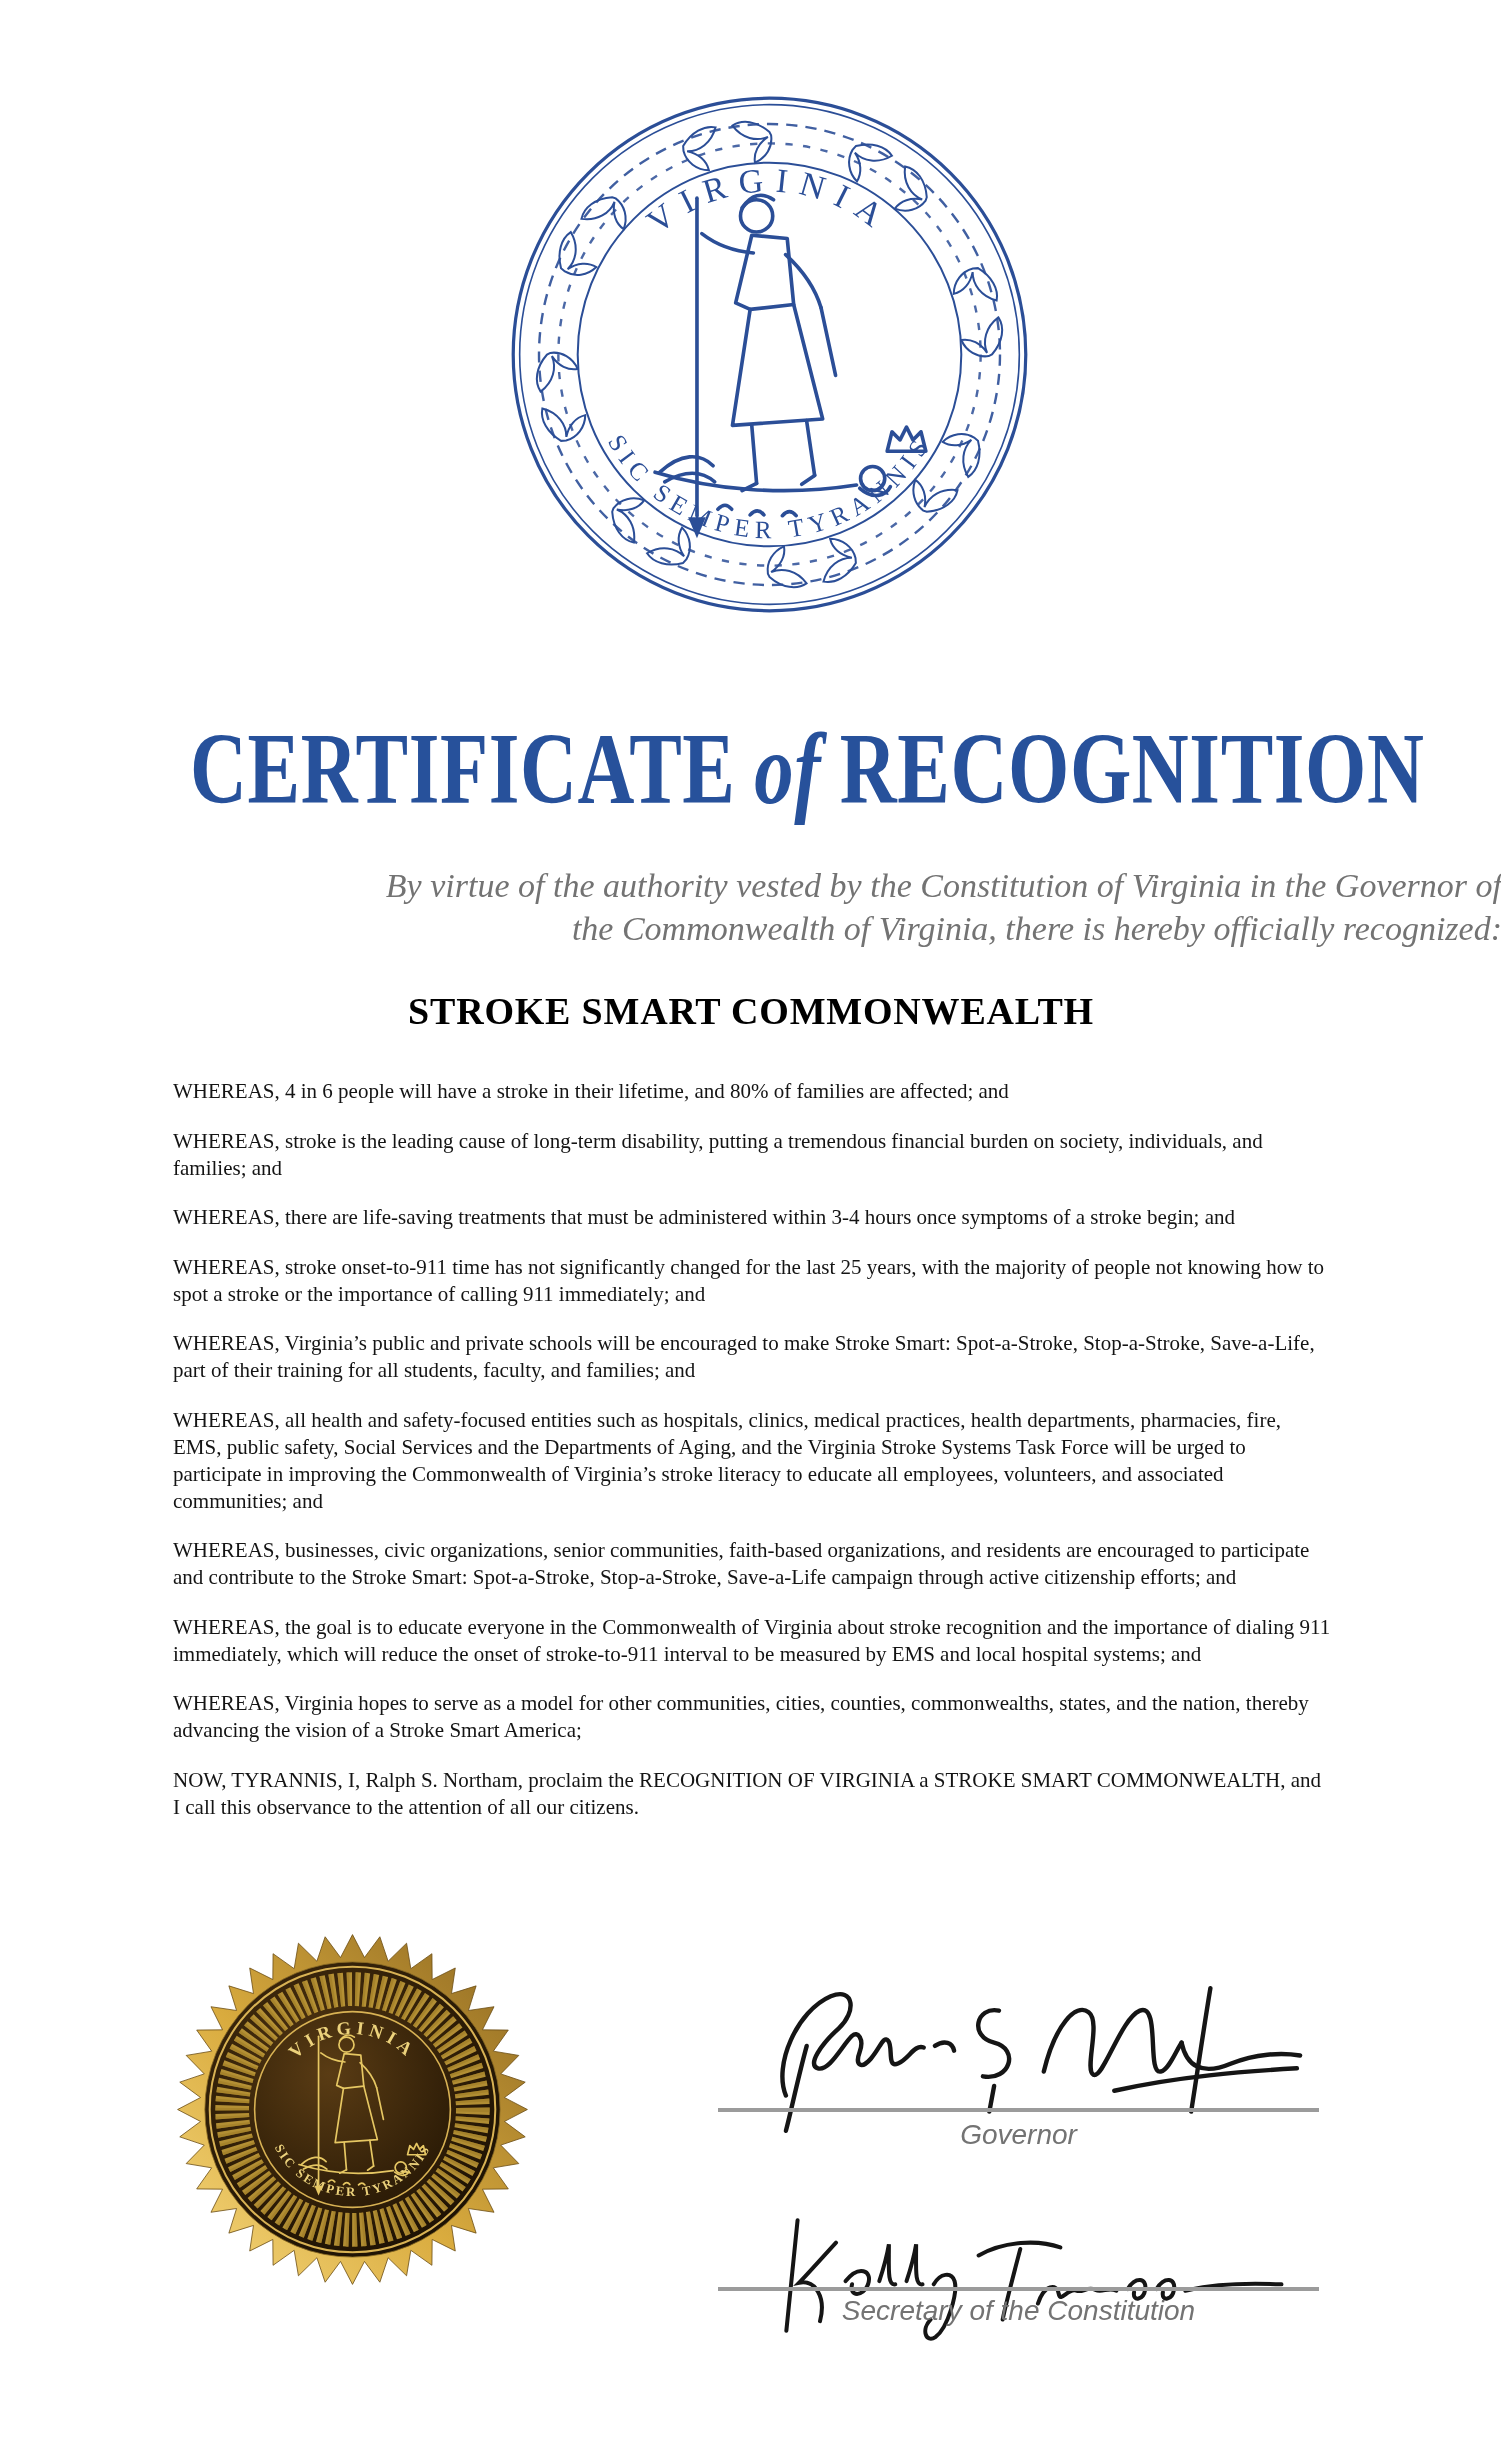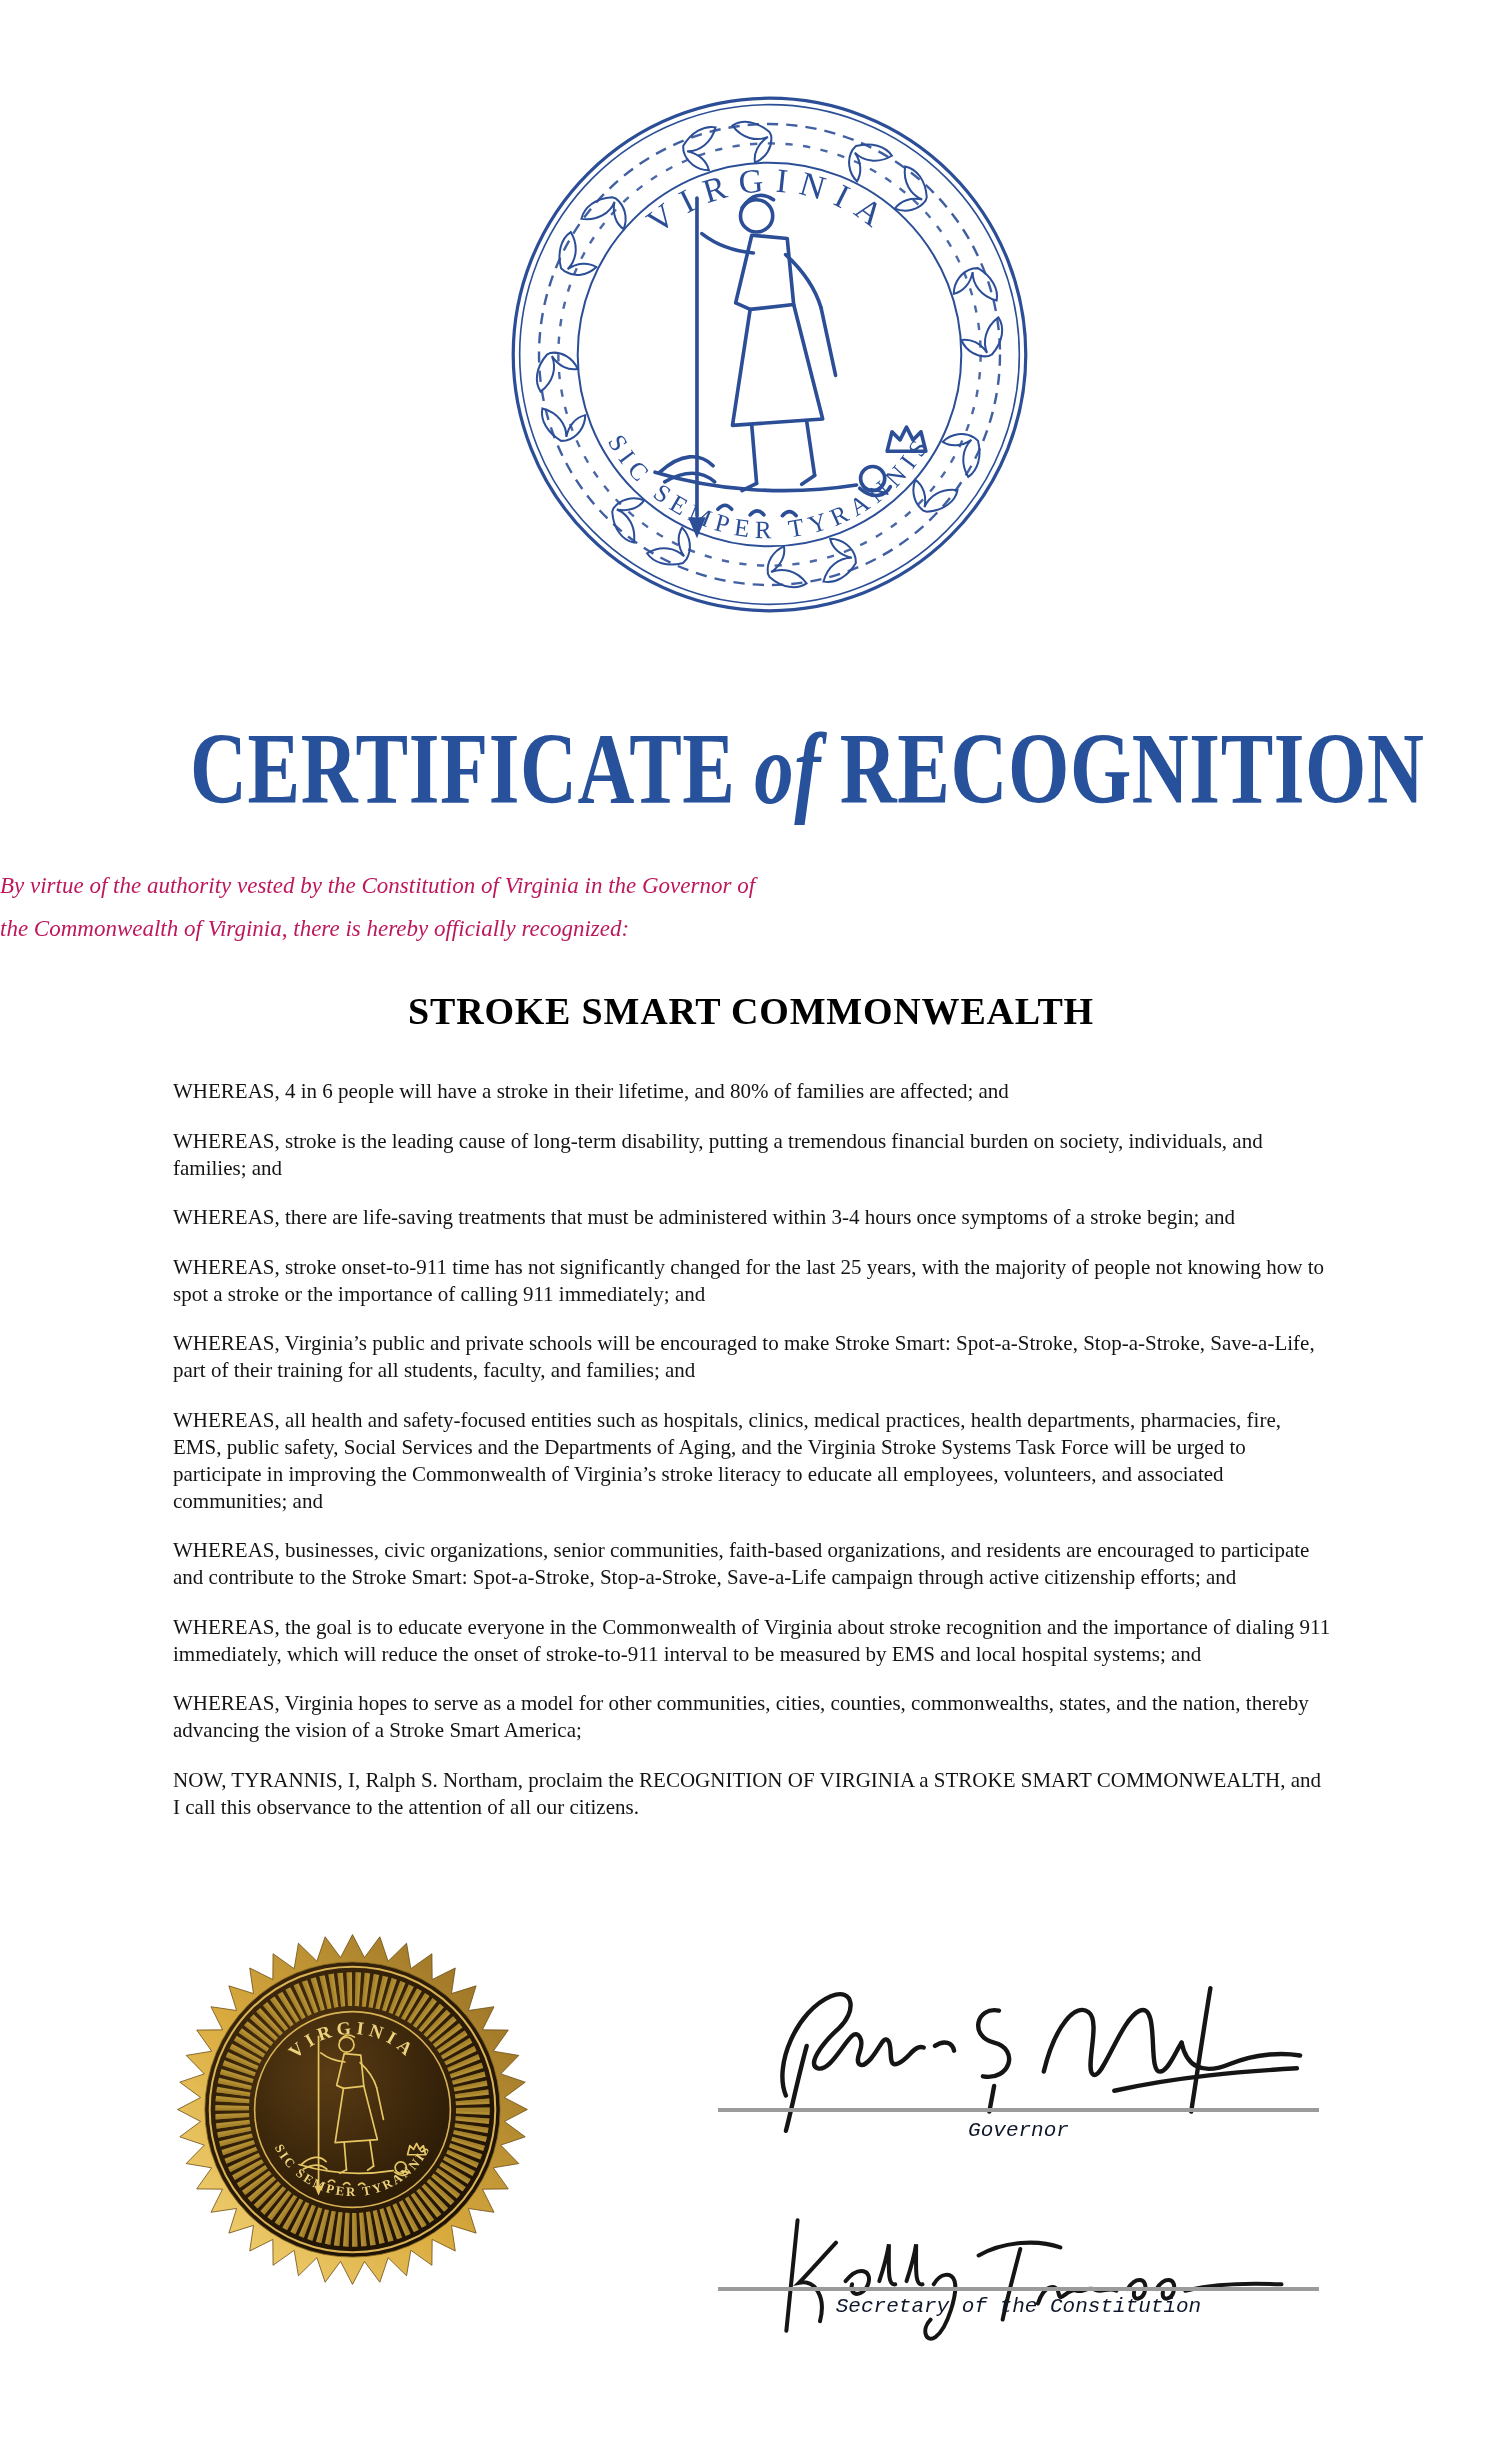--- a/index.html
+++ b/index.html
@@ -24,22 +24,22 @@
   }
   .title-scale{
     display:inline-block;transform:scaleX(0.78);transform-origin:50% 50%;
     white-space:nowrap;font-size:101px;letter-spacing:0.8px;
   }
   .title-of{font-style:italic;margin:0 24px;}
 
   
   .intro{
     position:absolute;top:864px;left:0;width:100%;
-    text-align:left;font-style:italic;font-size:23px;line-height:43px;
-    white-space:pre-line;color:#be185d;margin:0;
+    text-align:right;font-style:italic;font-size:34px;line-height:43px;
+    white-space:pre-line;color:#737373;margin:0;
   }
 
   
   .proc-title{
     position:absolute;top:989px;left:0;width:100%;
     text-align:center;font-size:38px;font-weight:bold;letter-spacing:0.8px;
     color:#000000;margin:0;
   }
 
   
@@ -55,22 +55,22 @@
 
   
   .sig-svg{position:absolute;}
   .sig-governor-svg{left:761px;top:1969px;width:556px;height:173px;}
   .sig-secretary-svg{left:765px;top:2209px;width:533px;height:141px;}
   .sig-line{position:absolute;left:718px;width:601px;height:4px;background:#9b9b9b;}
   .sig-line-governor{top:2108px;}
   .sig-line-secretary{top:2287px;}
   .sig-label{
     position:absolute;left:718px;width:601px;text-align:center;
-    font-family:Liberation Mono, monospace;font-style:italic;
-    font-size:21px;color:#0f172a;
+    font-family:Liberation Sans, sans-serif;font-style:italic;
+    font-size:28px;color:#737373;
   }
   .sig-label-governor{top:2119px;}
   .sig-label-secretary{top:2295px;}
 </style>
 </head>
 <body>
 
 <div class="page">
 
   <svg width="0" height="0" style="position:absolute" aria-hidden="true">

